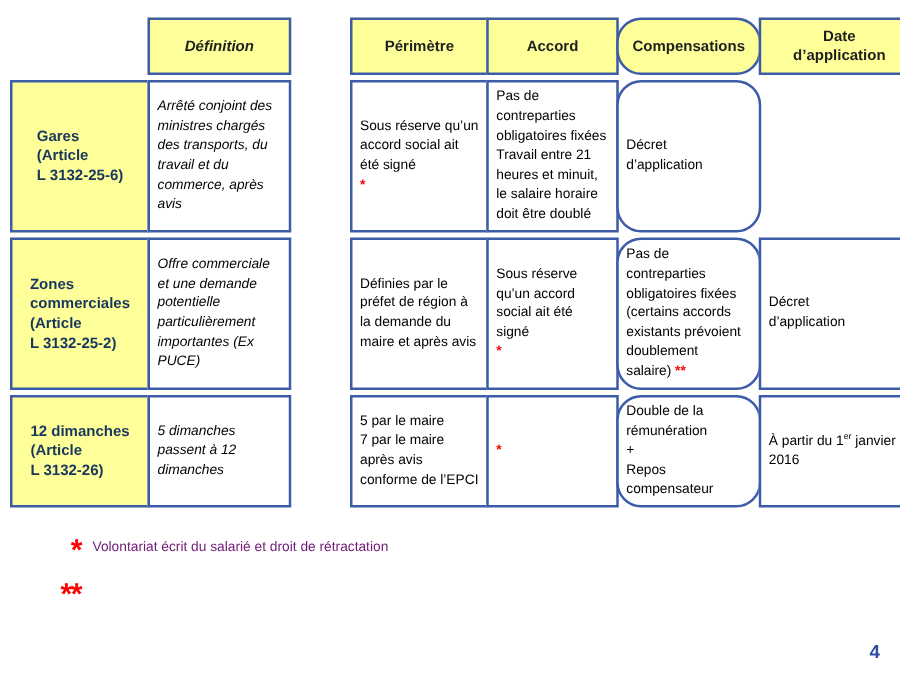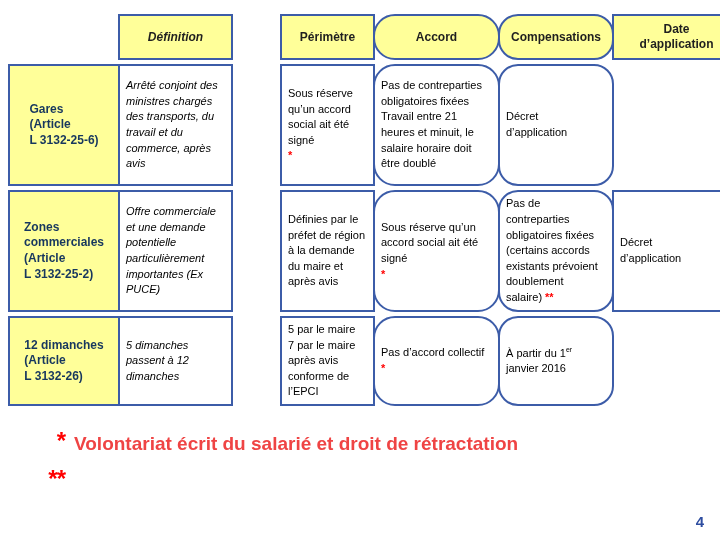--- a/index.html
+++ b/index.html
@@ -6,22 +6,22 @@
   html,body { width:720px; height:540px; }
   body { font-family:"Liberation Sans", sans-serif; background:#ffffff; }
   .slide { position:relative; width:720px; height:540px; background:#ffffff; overflow:hidden; }
 
   .table { position:absolute; left:8px; top:14px; }
   .trow { display:flex; margin-bottom:4px; }
   .cell { border:2px solid #3C5CA8; background:#ffffff; }
   .cell:not(:first-child) { margin-left:-2px; }
   .trow > :nth-child(1) { width:112px; }
   .trow > :nth-child(2) { width:115px;font-style:italic; }
-  .trow > :nth-child(3) { width:95px;margin-left:47px; }
-  .trow > :nth-child(4) { width:127px;border-radius:22px; }
+  .trow > :nth-child(3) { width:111px;margin-left:47px; }
+  .trow > :nth-child(4) { width:106px; }
   .trow > :nth-child(5) { width:116px;border-radius:20px; }
   .trow > :nth-child(6) { width:129px; }
 
   .corner { border-color:transparent; background:transparent; }
 
   .hcell {
     background:#FFFF99; display:flex; align-items:center; justify-content:center;
     text-align:center; font-weight:bold; font-size:12px; color:#1f1f1f;
     padding:3px; white-space:pre-line; line-height:1.25; min-height:46px;
   }
@@ -40,21 +40,21 @@
 
   .txt { white-space:pre-line; }
   .note-block { display:block; color:#FF0000; font-weight:bold; }
   .note-inline { color:#FF0000; font-weight:bold; margin-left:3px; }
   sup { font-size:7px; }
 
   .footnotes { position:absolute; left:28px; top:428px; width:660px; }
   .footnote { display:flex; align-items:flex-start; margin-bottom:9px; }
   .fstar { color:#FF0000; font-weight:bold; font-size:24px; line-height:1.1;
            width:46px; text-align:right; padding-right:9px; letter-spacing:-1px; flex:none; }
-  .ftext { font-weight:bold; font-size:19px; color:#ef4444; line-height:1.35;
+  .ftext { font-weight:normal; font-size:11px; color:#701a75; line-height:1.35;
            max-width:505px; padding-top:3px; }
 
   .page-number { position:absolute; right:16px; bottom:10px; color:#2E4DA0;
                  font-weight:bold; font-size:15px; }
 </style>
 </head>
 <body>
 
 <div class="slide">
 
@@ -125,23 +125,27 @@
 L 3132-26)</div>
       <div class="cell bcell">
         <div><span class="txt">5 dimanches passent à 12 dimanches</span></div>
       </div>
       <div class="cell bcell">
         <div><span class="txt">5 par le maire
 7 par le maire après avis conforme de l’EPCI</span></div>
       </div>
       <div class="cell bcell">
         <div>
-          <span class="txt">Pas d’accord collectif</span>
           <span class="note-block">*</span>
         </div>
+      </div>
+      <div class="cell bcell">
+        <div><span class="txt">Double de la rémunération
++
+Repos compensateur</span><span class="note-inline"></span></div>
       </div>
       <div class="cell bcell">
         <div><span class="txt">À partir du 1</span><sup>er</sup><span class="txt"> janvier 2016</span></div>
       </div>
     </div>
 
   </div>
 
   <div class="footnotes">
     <div class="footnote">

